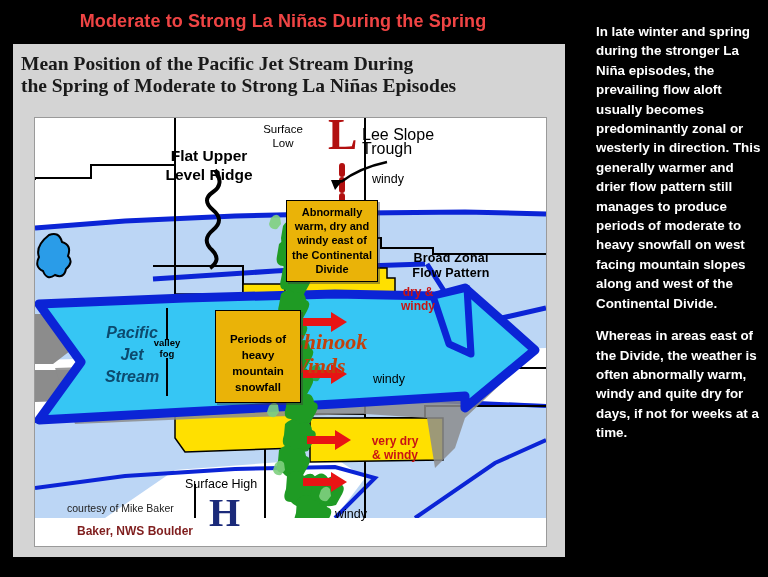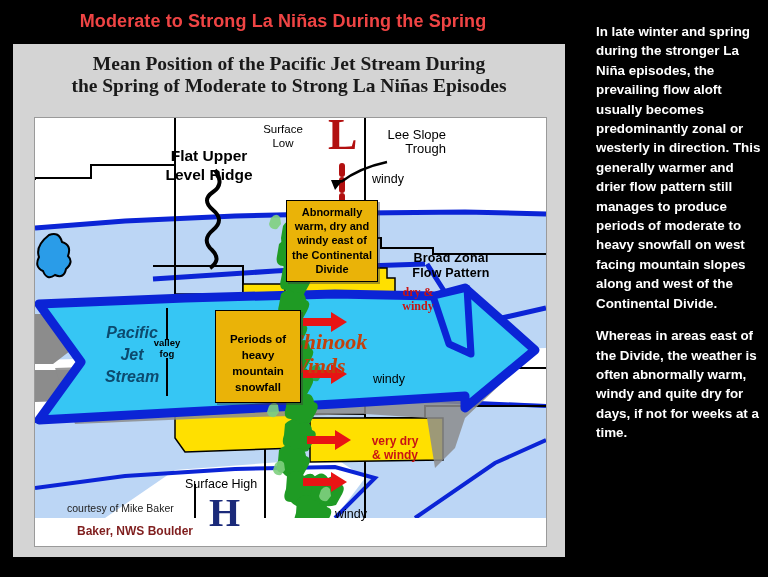--- a/index.html
+++ b/index.html
@@ -17,21 +17,21 @@
     text-align:center;
   }
 
   
   .fig-panel{
     position:absolute;left:13px;top:44px;width:552px;height:513px;
     background:#d4d4d4;
   }
   .fig-heading{
     position:absolute;left:8px;top:9px;width:536px;
-    text-align:center;color:#1a1a1a;
+    color:#1a1a1a;
     font-family:"Liberation Serif", serif;font-weight:bold;
     font-size:19.5px;line-height:22px;
   }
 
   
   .map-frame{
     position:absolute;left:21px;top:73px;width:511px;height:428px;
     background:#ffffff;border:1px solid #9a9a9a;overflow:hidden;
   }
   .map-svg{position:absolute;left:0;top:0;width:511px;height:428px;}
@@ -40,22 +40,22 @@
   .lbl{position:absolute;color:#000;line-height:1.06;}
   .lbl-flat{
     left:104px;top:28px;width:140px;text-align:center;
     font-size:15.5px;font-weight:bold;line-height:19px;
   }
   .lbl-surflow{
     left:215px;top:5px;width:66px;text-align:center;
     font-size:11.5px;line-height:13.5px;
   }
   .lbl-leeslope{
-    left:327px;top:10px;width:84px;text-align:right;
-    font-size:13px;line-height:13.5px;
+    left:327px;top:10px;width:84px;text-align:left;
+    font-size:16px;line-height:13.5px;
   }
   .lbl-windy1{left:337px;top:55px;font-size:12.5px;}
   .lbl-windy2{left:338px;top:255px;font-size:12.5px;}
   .lbl-windy3{left:300px;top:390px;font-size:12.5px;}
   .lbl-broadzonal{
     left:350px;top:133px;width:132px;text-align:center;
     font-size:12.5px;font-weight:bold;line-height:14.5px;
     letter-spacing:.2px;
   }
   .lbl-pjs{
@@ -83,21 +83,21 @@
   }
   .lbl-surfhigh{left:150px;top:360px;font-size:12.5px;}
   .lbl-courtesy{left:32px;top:385px;font-size:10.5px;color:#222;}
   .lbl-credit{left:10px;top:407px;font-size:12px;font-weight:bold;color:#7f1d1d;margin-left:32px;}
 
   
   .yellow-txt{
     position:absolute;color:#c81414;font-weight:bold;text-align:center;
     line-height:14px;font-size:12px;
   }
-  .yt-dry{left:354px;top:167px;width:58px;font-family:Liberation Serif, serif;}
+  .yt-dry{left:354px;top:167px;width:58px;}
   .yt-verydry{left:318px;top:316px;width:84px;font-size:12px;}
 
   
   .box{
     position:absolute;background:#eab308;border:1px solid #000;
     box-shadow:2px 2px 0 rgba(60,60,60,.45);
     text-align:center;color:#000;font-weight:bold;
   }
   .box-abnormal{
     left:251px;top:82px;width:86px;padding:4px 2px 5px;

